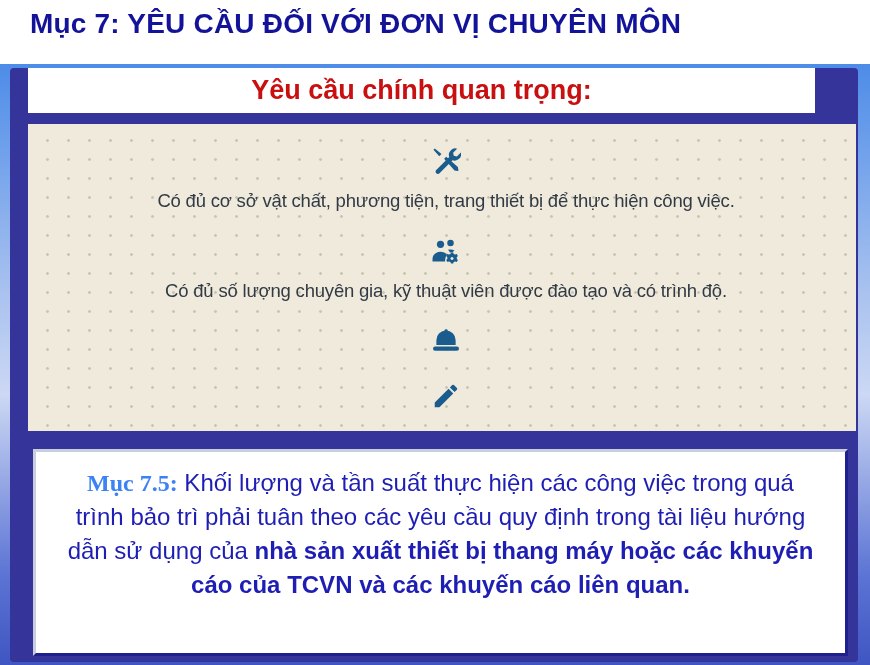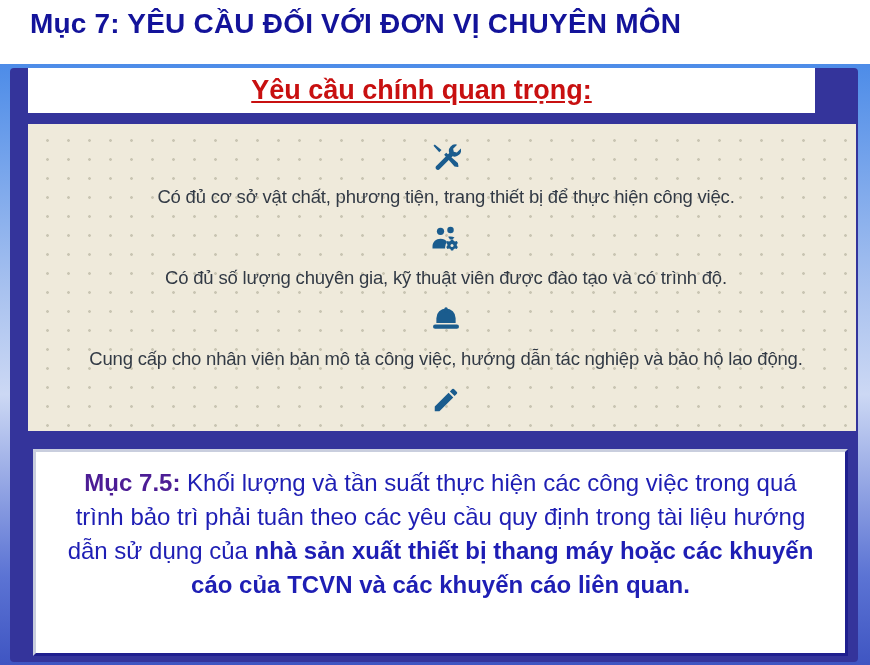--- a/index.html
+++ b/index.html
@@ -18,21 +18,21 @@
   }
   .main-panel{
     position:absolute;left:10px;top:68px;width:848px;height:594px;
     background:#34349b;border-radius:4px;
   }
   .panel-header{
     position:absolute;left:18px;top:0;width:787px;height:45px;
     background:#ffffff;display:flex;align-items:center;justify-content:center;
   }
   .panel-header-title{
-    font-size:27px;font-weight:700;color:#c81010;text-decoration:underline;
+    font-size:27px;font-weight:700;color:#c81010;
   }
   .req-list{
     position:absolute;left:18px;top:56px;width:828px;height:307px;
     background-color:#efeadb;
     background-image:radial-gradient(circle,#c9c5b3 1.3px,transparent 1.5px);
     background-size:21px 19px;background-position:9px 7px;
     display:flex;flex-direction:column;justify-content:space-around;
     padding:10px 6px 8px 14px;box-sizing:border-box;
   }
   .req-item{
@@ -49,21 +49,21 @@
   .note-panel{
     position:absolute;left:23px;top:381px;width:815px;height:207px;
     background:#ffffff;border:3px solid #1f1f8f;border-top-color:#c9cede;border-left-color:#c9cede;
     box-sizing:border-box;
     display:flex;align-items:flex-start;justify-content:center;
   }
   .note-text{
     margin-top:14px;max-width:752px;text-align:center;
     font-size:24px;line-height:34px;color:#1e1eb4;
   }
-  .note-label{color:#4c1d95;font-weight:700;}
+  .note-label{color:#3b82f6;font-weight:700;font-family:Liberation Serif, serif;}
   .note-bold{font-weight:700;margin-top:48px;}
 </style>
 </head>
 <body>
 
 <div class="stage">
 
   <div class="page-title">Mục 7: YÊU CẦU ĐỐI VỚI ĐƠN VỊ CHUYÊN MÔN</div>
 
   <div class="bg-stripe"></div>
@@ -101,21 +101,20 @@
       </div>
 
       <div class="req-item">
         <span class="req-icon">
           <svg viewBox="0 0 24 24">
             <path d="M12 3.6a7.7 7.7 0 0 0-7.7 7.7v3.8h15.4v-3.8A7.7 7.7 0 0 0 12 3.6z"></path>
             <rect x="10.7" y="2.6" width="2.6" height="4.4" rx="1.2"></rect>
             <rect x="1.6" y="16.4" width="20.8" height="3.4" rx="1.7"></rect>
           </svg>
         </span>
-        <span class="req-text">Cung cấp cho nhân viên bản mô tả công việc, hướng dẫn tác nghiệp và bảo hộ lao động.</span>
       </div>
 
       <div class="req-item">
         <span class="req-icon">
           <svg viewBox="0 0 24 24">
             <path d="M3 17.25V21h3.75L17.81 9.94l-3.75-3.75L3 17.25zM20.71 7.04c.39-.39.39-1.02 0-1.41l-2.34-2.34a.996.996 0 0 0-1.41 0l-1.83 1.83 3.75 3.75 1.83-1.83z"></path>
           </svg>
         </span>
       </div>
 

